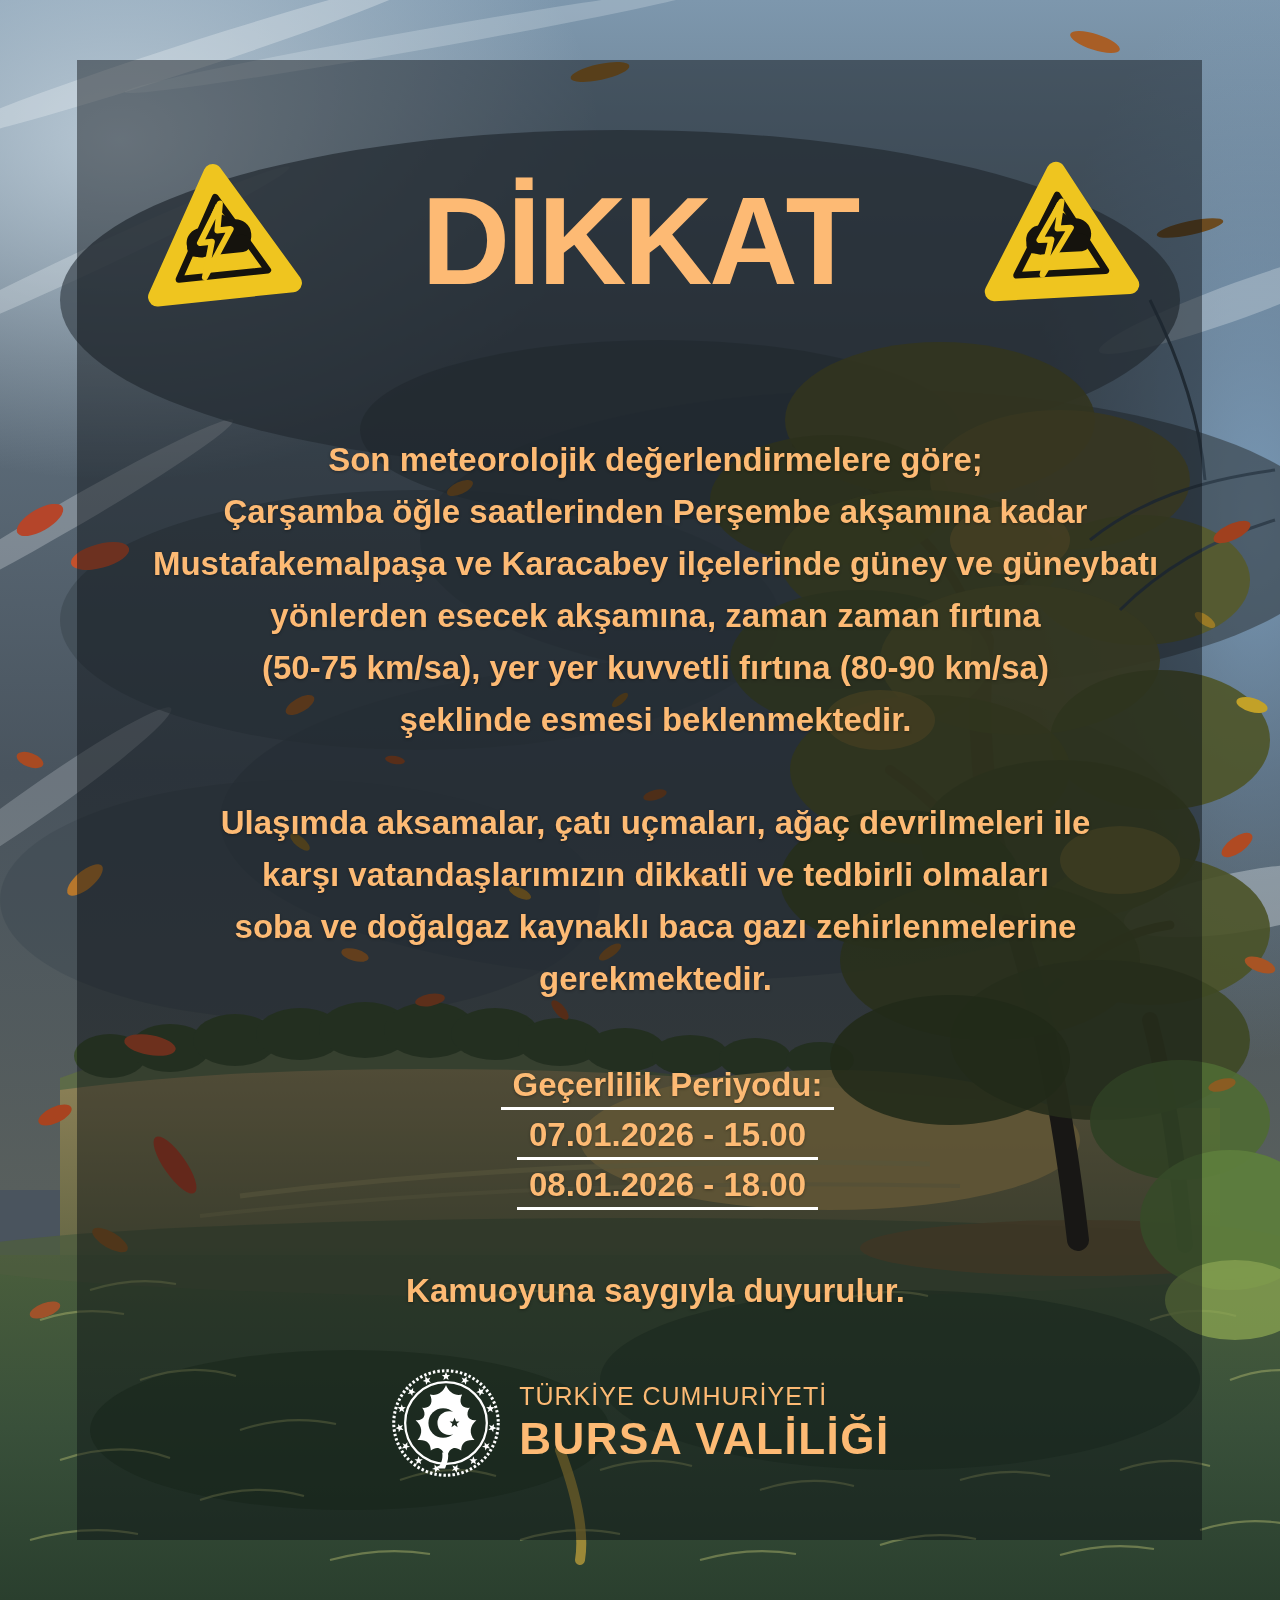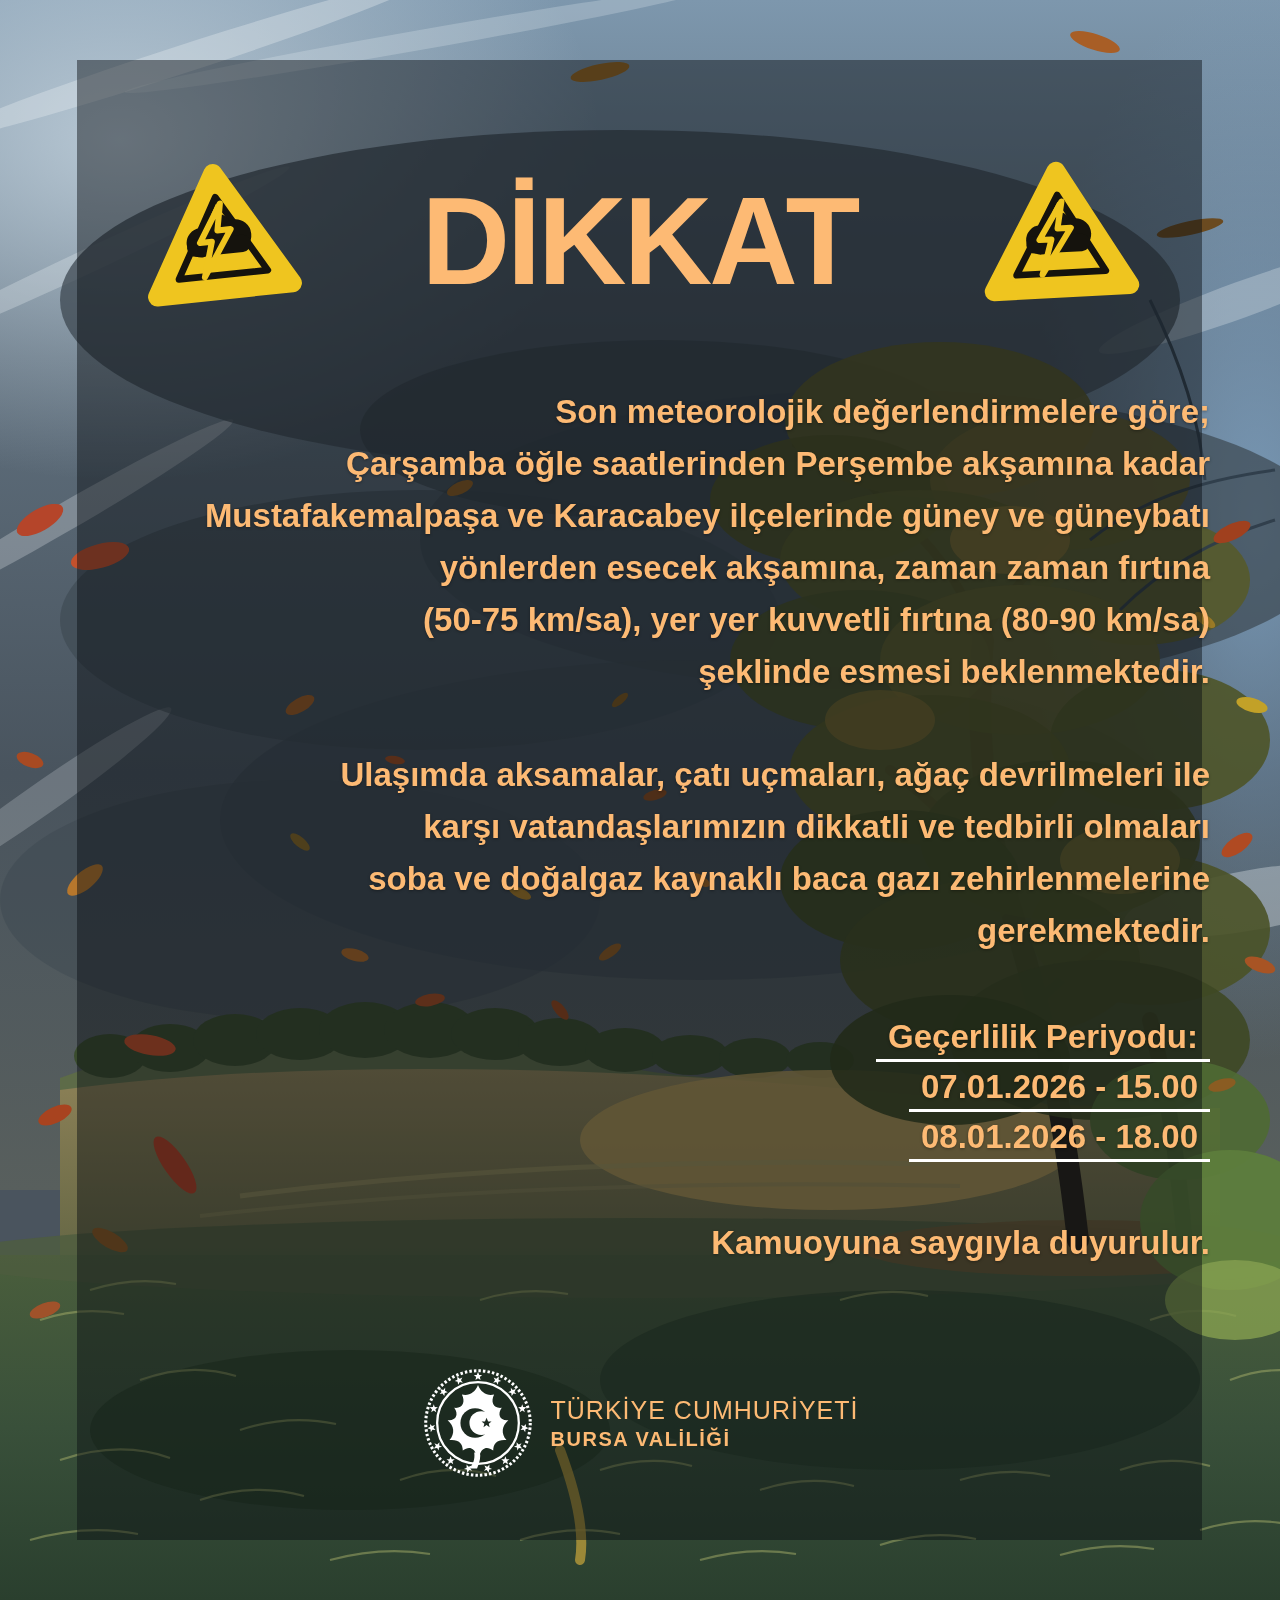--- a/index.html
+++ b/index.html
@@ -7,36 +7,36 @@
   .stage{position:relative;width:1280px;height:1600px;overflow:hidden;}
   .photo{position:absolute;left:0;top:0;width:1280px;height:1600px;}
   .panel-overlay{position:absolute;left:77px;top:60px;width:1125px;height:1480px;
     background:rgba(9,13,17,0.46);}
   .content{position:absolute;left:77px;top:60px;width:1125px;height:1480px;color:#fdba74;}
   .tri{position:absolute;width:160px;height:146px;}
   .tri-left{left:62px;top:100px;transform:rotate(-6deg);}
   .tri-right{left:902px;top:98px;transform:rotate(-3deg);}
   .title{position:absolute;left:0;top:112px;width:100%;margin:0;text-align:center;
     font-size:125px;line-height:1.1;font-weight:700;letter-spacing:-3px;transform:scaleX(.98);}
-  .block{position:absolute;left:8px;width:100%;text-align:right;font-size:33px;
-    font-weight:600;line-height:52px;text-shadow:0 1px 3px rgba(0,0,0,.35);}
+  .block{position:absolute;left:16px;width:100%;text-align:center;font-size:33px;
+    font-weight:600;line-height:52px;text-shadow:0 1px 3px rgba(0,0,0,.35);margin-top:48px;}
   .block span{display:block;}
   .p1{top:326px;}
   .p2{top:689px;}
   .validity{top:952px;line-height:50px;}
   .validity .vline{height:50px;padding-left:24px;}
   .validity .u{display:inline-block;line-height:1.1;border-bottom:3px solid #fff;
     padding:0 12px 4px;}
   .closing{top:1157px;}
   .footer{position:absolute;left:0;top:1306px;width:100%;display:flex;
     justify-content:center;align-items:center;gap:16px;}
   .emblem{width:114px;height:114px;flex:0 0 auto;}
   .footer-text{text-align:left;}
   .footer-line1{font-size:25px;font-weight:400;letter-spacing:1px;}
-  .footer-line2{font-size:20px;font-weight:700;letter-spacing:1.5px;margin-top:3px;}
+  .footer-line2{font-size:44px;font-weight:700;letter-spacing:1.5px;margin-top:3px;}
 </style>
 </head>
 <body>
 
 <div class="stage">
 
   <svg class="photo" viewBox="0 0 1280 1600" preserveAspectRatio="none" aria-hidden="true">
     <defs>
       <linearGradient id="sky" x1="0" y1="0" x2="0" y2="1">
         <stop offset="0" stop-color="#7d97ad"></stop>

